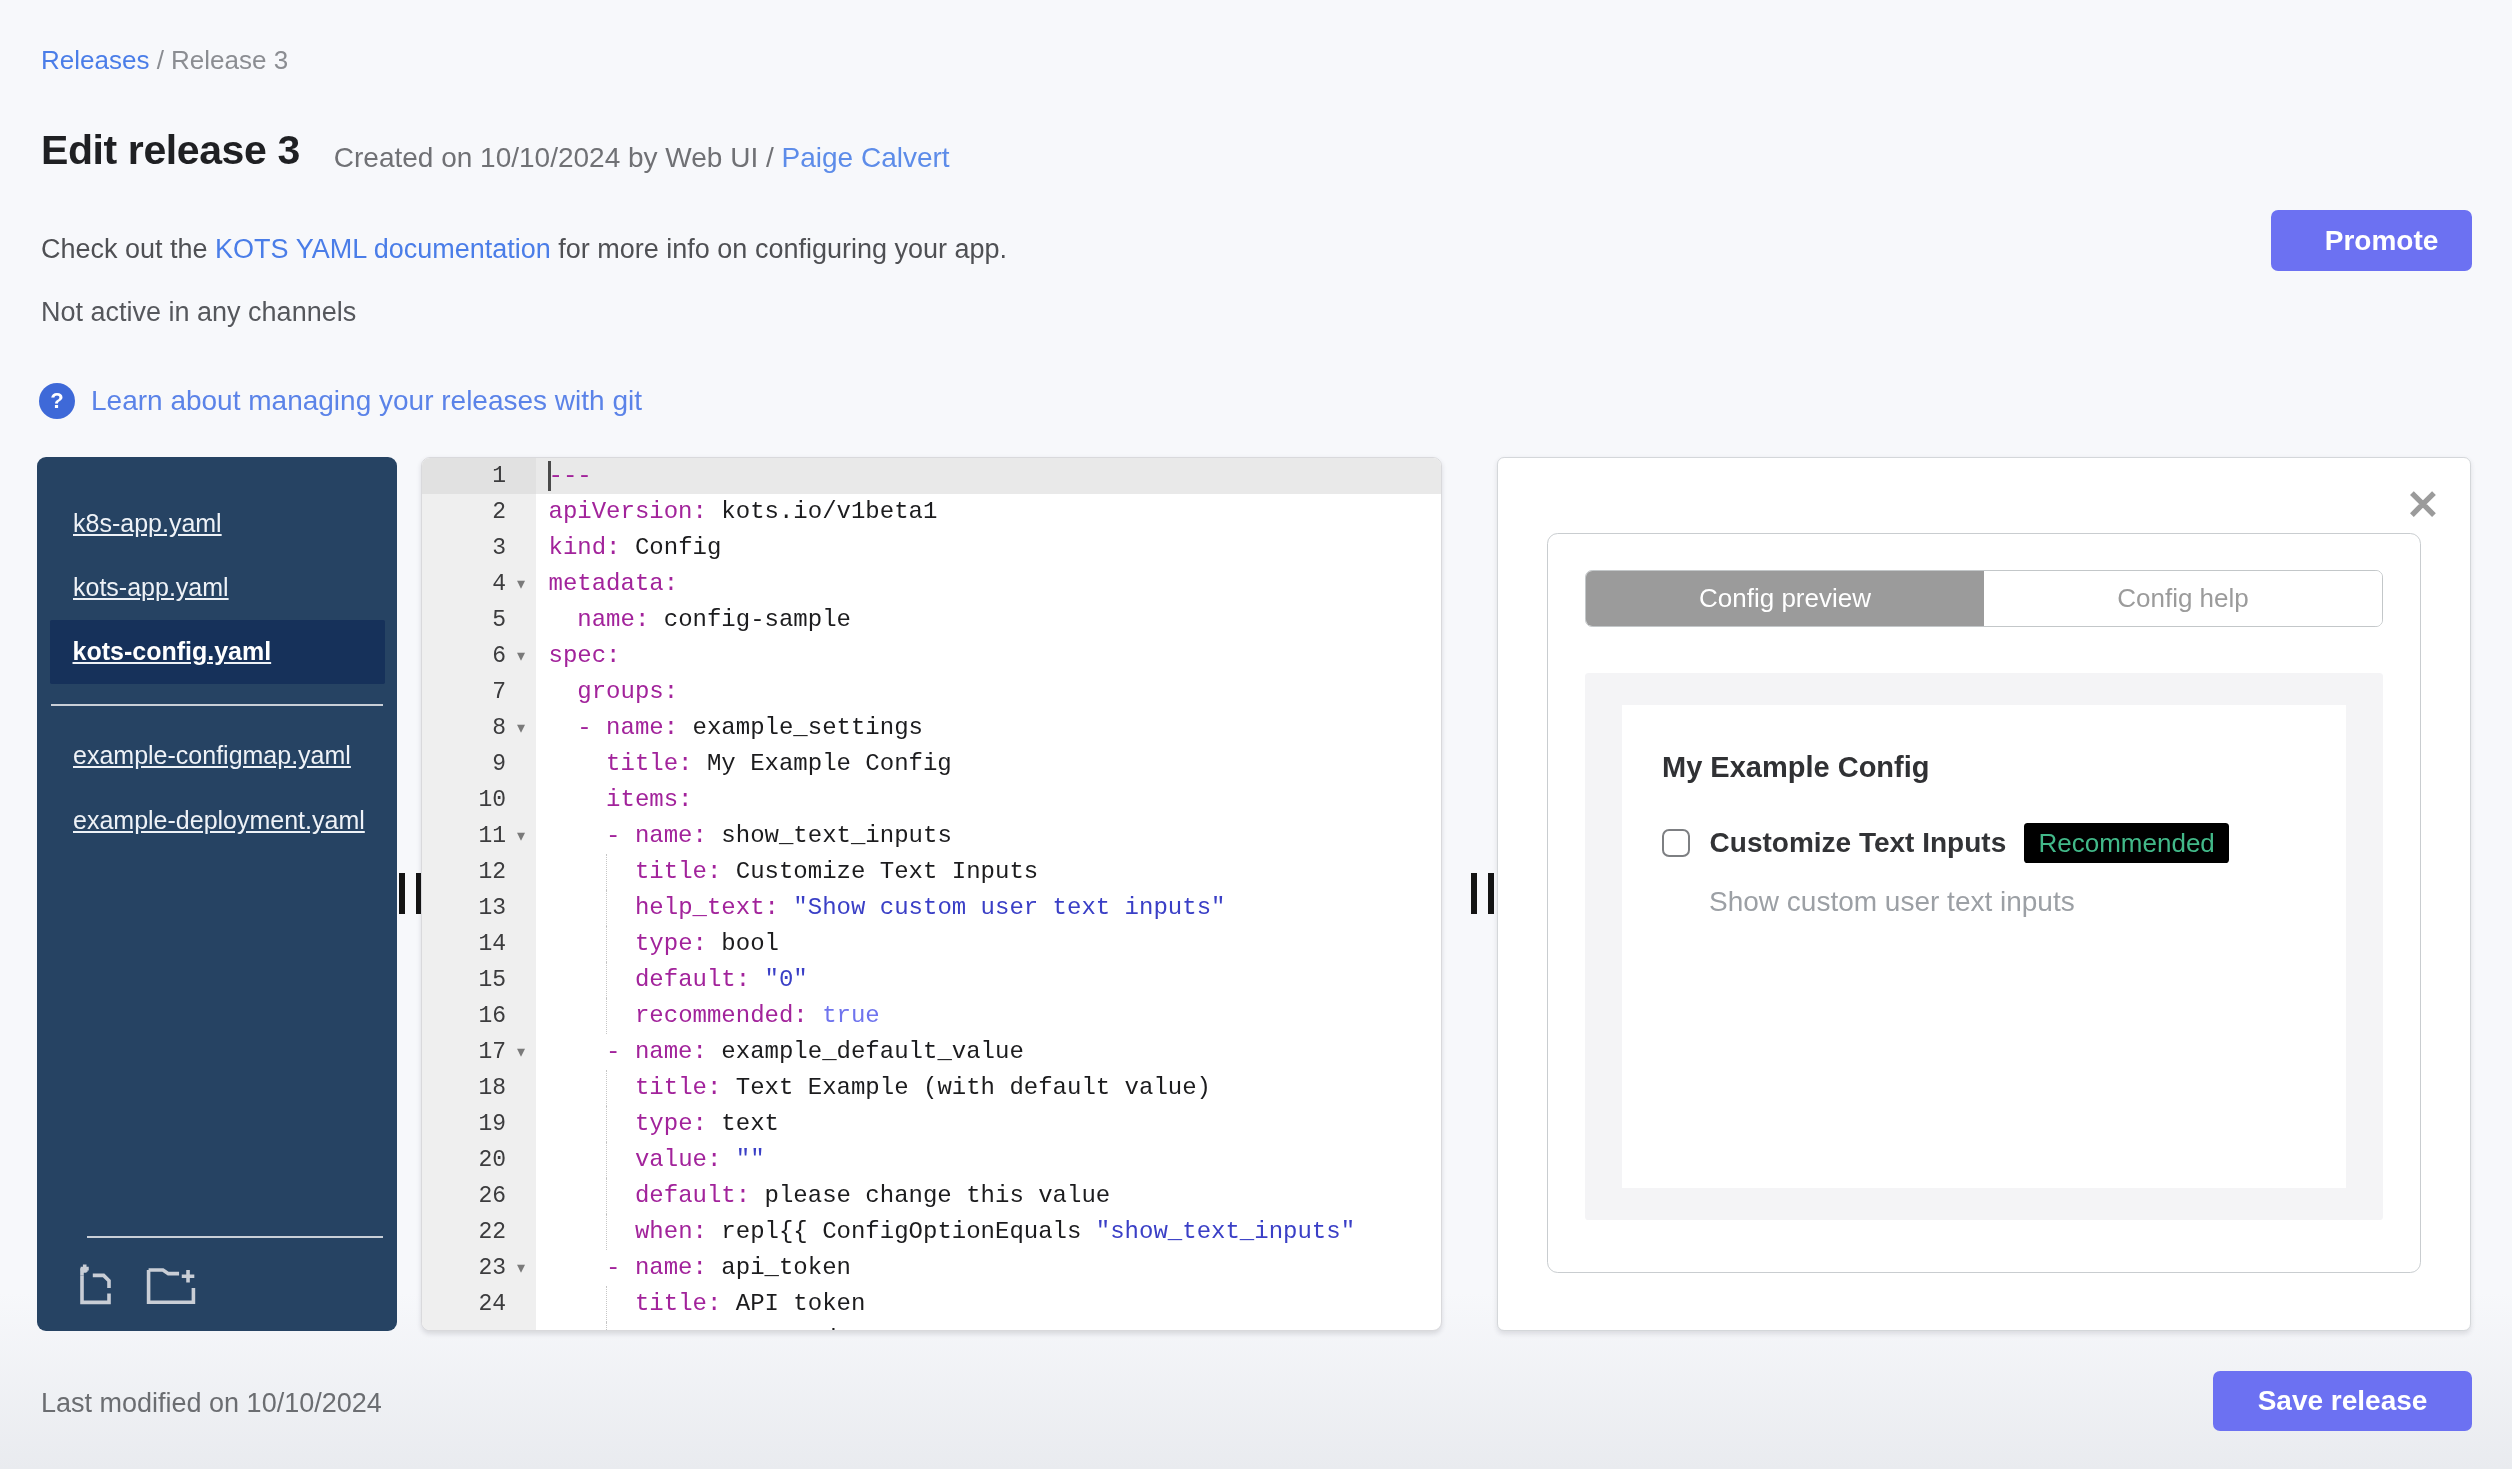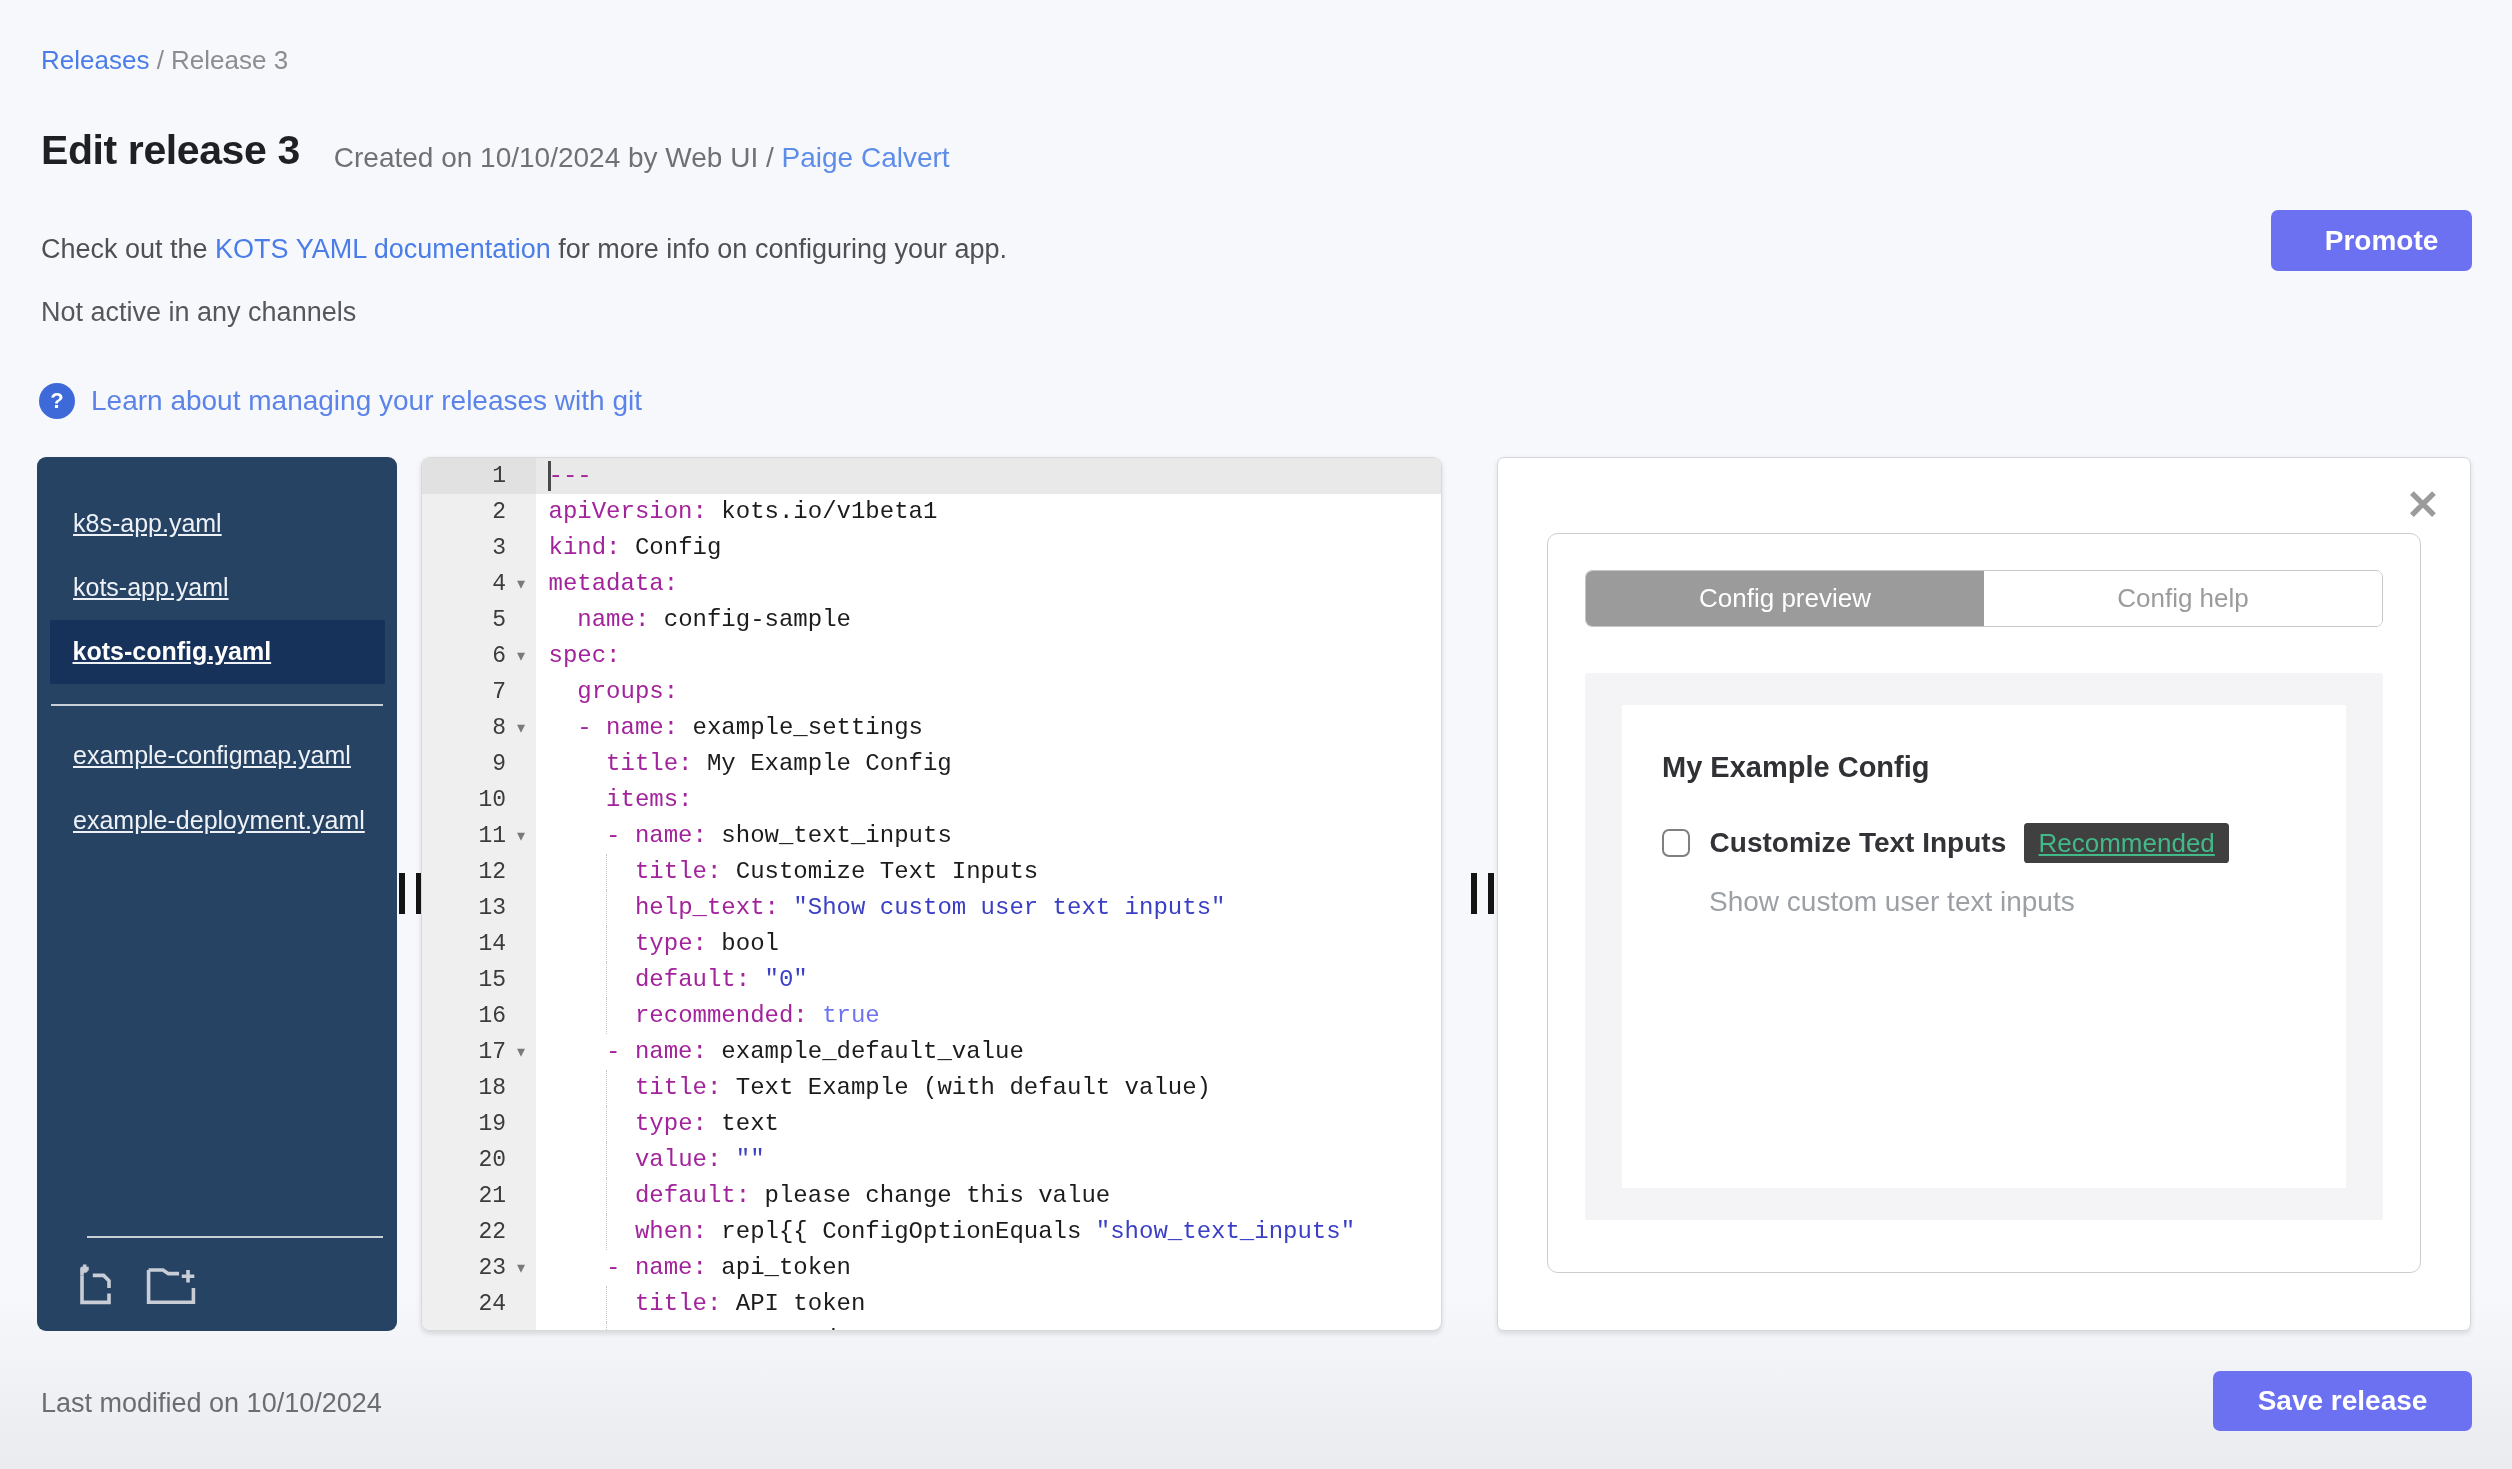--- a/index.html
+++ b/index.html
@@ -85,21 +85,21 @@
   .tabs { display:flex; margin:36px 37px 0 37px; border:1.8px solid #c3c7c9; border-radius:7.1px; overflow:hidden; }
   .tab { flex:1; height:55px; display:flex; align-items:center; justify-content:center;
          font-size:26px; color:#9b9b9b; background:#fff; cursor:pointer; }
   .tab.active { background:#9b9b9b; color:#fff; }
   .grayarea { margin:46px 37px 0 37px; height:547px; background:#f4f4f6; border-radius:3.6px; padding:32px 37px; }
   .card { background:#fff; height:100%; padding:46px 40px; }
   .card h2 { font-size:29px; font-weight:700; color:#303134; }
   .cbrow { display:flex; align-items:center; margin-top:39px; }
   .checkbox { width:28px; height:28px; border:2.7px solid #7d7f82; border-radius:7.1px; background:#fff; cursor:pointer; }
   .cblabel { margin-left:19.6px; font-size:28px; font-weight:700; color:#323336; }
-  .badge { margin-left:18px; font-size:26px; color:#42b989; background:#404040; padding:4.5px 14.3px; border-radius:3.6px;text-decoration:underline; }
+  .badge { margin-left:18px; font-size:26px; color:#42b989; background:#000000; padding:4.5px 14.3px; border-radius:3.6px; }
   .cbhelp { margin-top:23px; margin-left:47px; font-size:28px; color:#9ca0a5; }
 
   
   .lastmod { position:absolute; left:41px; top:1388px; font-size:27px; color:#6b6d71; }
 </style>
 </head>
 <body>
 
 <div class="stage">
 
@@ -295,21 +295,21 @@
         </div>
         <div class="cl guide">
           <span class="g">
             <span class="num">20</span>
             <span class="fold"></span>
           </span>
           <span class="c"><span class="tk-plain">      </span><span class="tk-key">value:</span><span class="tk-plain"> </span><span class="tk-string">""</span></span>
         </div>
         <div class="cl guide">
           <span class="g">
-            <span class="num">21</span>
+            <span class="num">26</span>
             <span class="fold"></span>
           </span>
           <span class="c"><span class="tk-plain">      </span><span class="tk-key">default:</span><span class="tk-plain"> please change this value</span></span>
         </div>
         <div class="cl guide">
           <span class="g">
             <span class="num">22</span>
             <span class="fold"></span>
           </span>
           <span class="c"><span class="tk-plain">      </span><span class="tk-key">when:</span><span class="tk-plain"> repl{{ ConfigOptionEquals </span><span class="tk-string">"show_text_inputs"</span></span>

